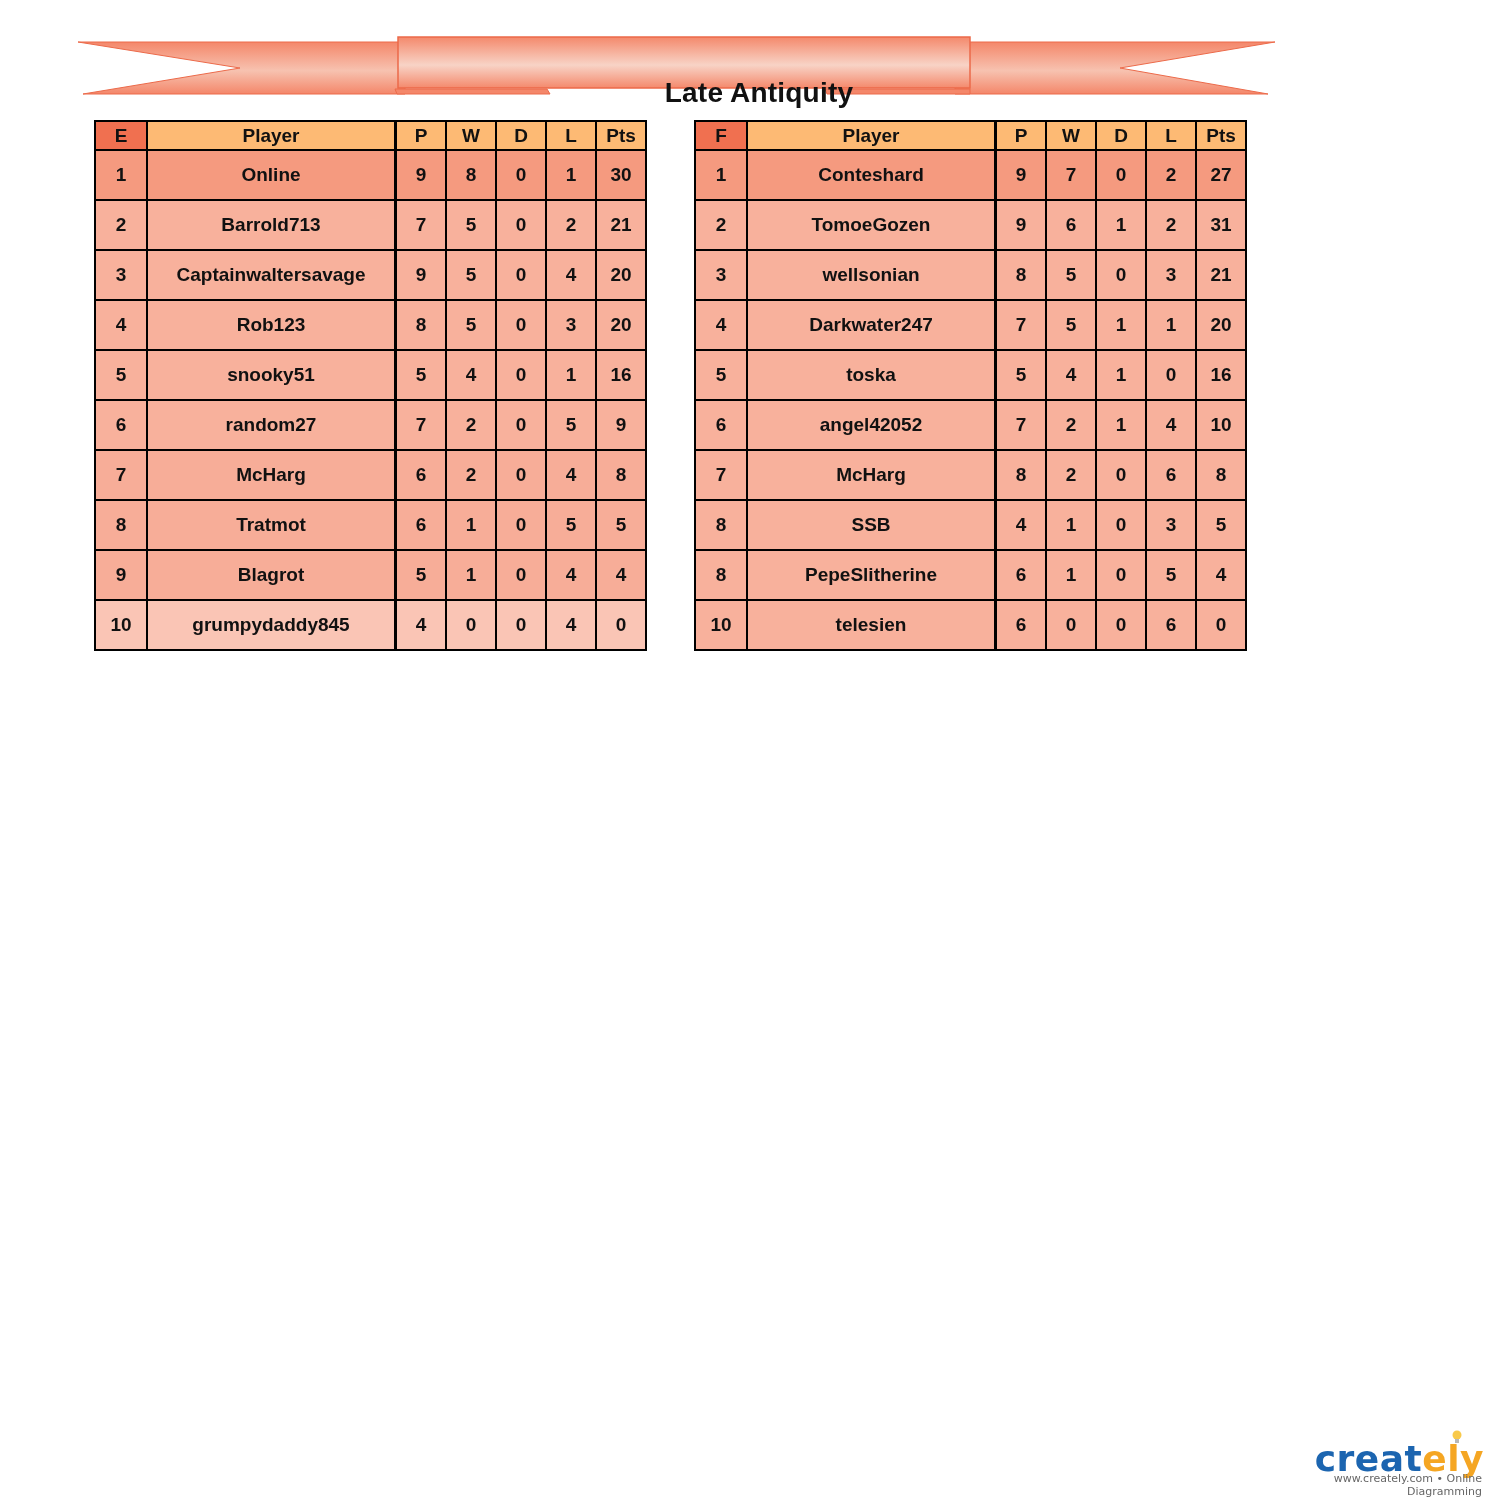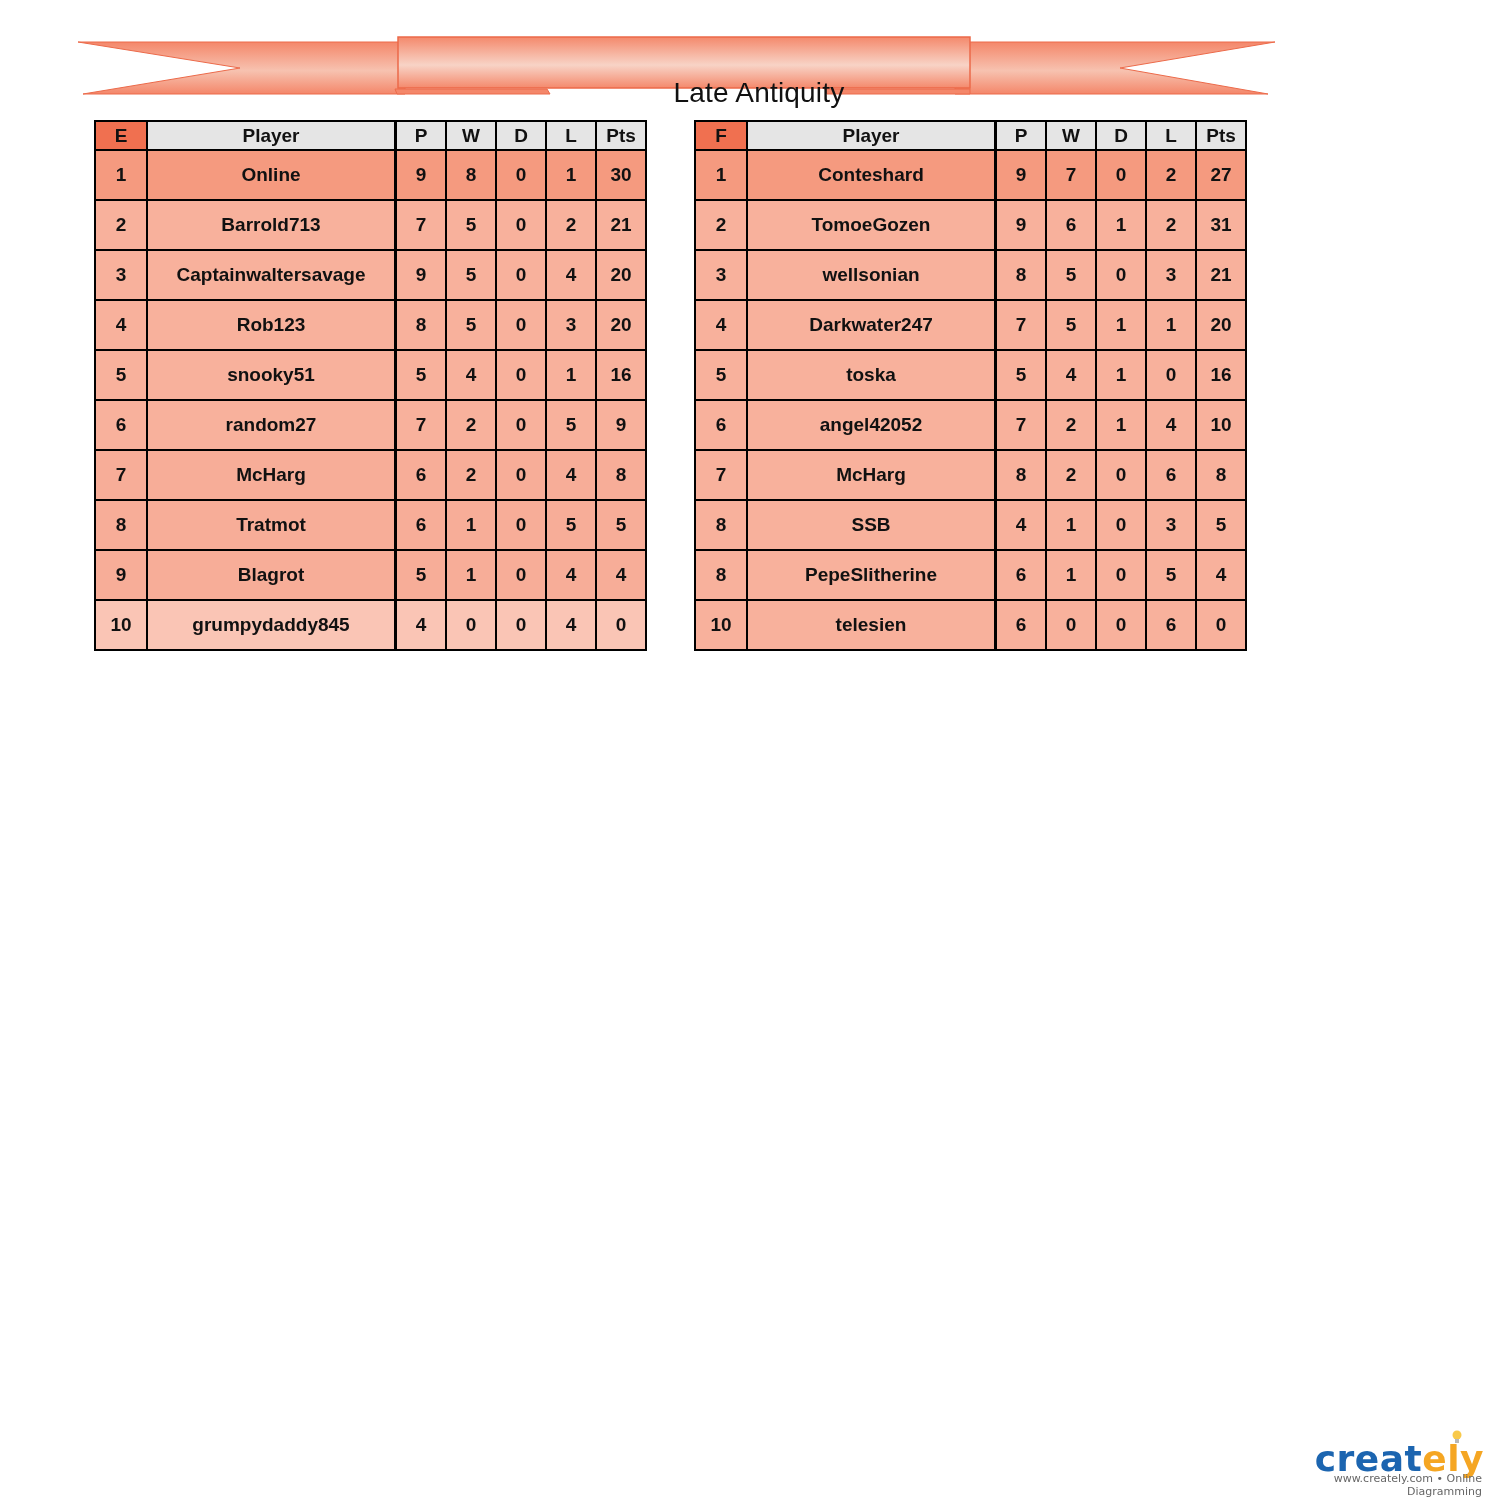--- a/index.html
+++ b/index.html
@@ -1,28 +1,28 @@
 <!DOCTYPE html>
 <html><head>
 <meta charset="utf-8">
 <style>
   html, body { margin:0; padding:0; background:#ffffff; }
   body { width:1510px; height:1510px; position:relative; overflow:hidden; font-family:"Liberation Sans", sans-serif; }
 
   
   .banner { position:absolute; left:75px; top:32px; width:1205px; height:66px; }
   .banner svg { position:absolute; left:0; top:0; }
-  .banner-title { position:absolute; left:398px; top:36px; width:572px; height:50px; display:flex; align-items:center; justify-content:center; font-size:28px; font-weight:normal; color:#111; letter-spacing:0.2px; }
+  .banner-title { position:absolute; left:398px; top:36px; width:572px; height:50px; display:flex; align-items:center; justify-content:center; font-size:28px; font-weight:bold; color:#111; letter-spacing:0.2px; }
 
   
   .league { position:absolute; top:120px; border-collapse:collapse; border:2px solid #000; }
   .league-e { left:94px; }
   .league-f { left:694px; }
   .league th, .league td { border:2px solid #000; text-align:center; font-weight:bold; color:#111; padding:0; }
-  .league th { height:27px; font-size:19px; background:#e5e5e5; }
+  .league th { height:27px; font-size:19px; background:#fdba74; }
   .league th.group { background:#F07050; }
   .league td { height:48px; font-size:19px; background:#F8B19C; }
   .league tr.row-top td { background:#F59A7F; }
   .league tr.row-mid td { background:#F7AD98; }
   .league tr.row-light td { background:#FAC5B5; }
   .league .c-rank { width:50px; }
   .league .c-player { width:246px; }
   .league .c-p, .league .c-w, .league .c-d, .league .c-l, .league .c-pts { width:48px; }
   .league .player-sep { border-right:3px solid #000; }
 

